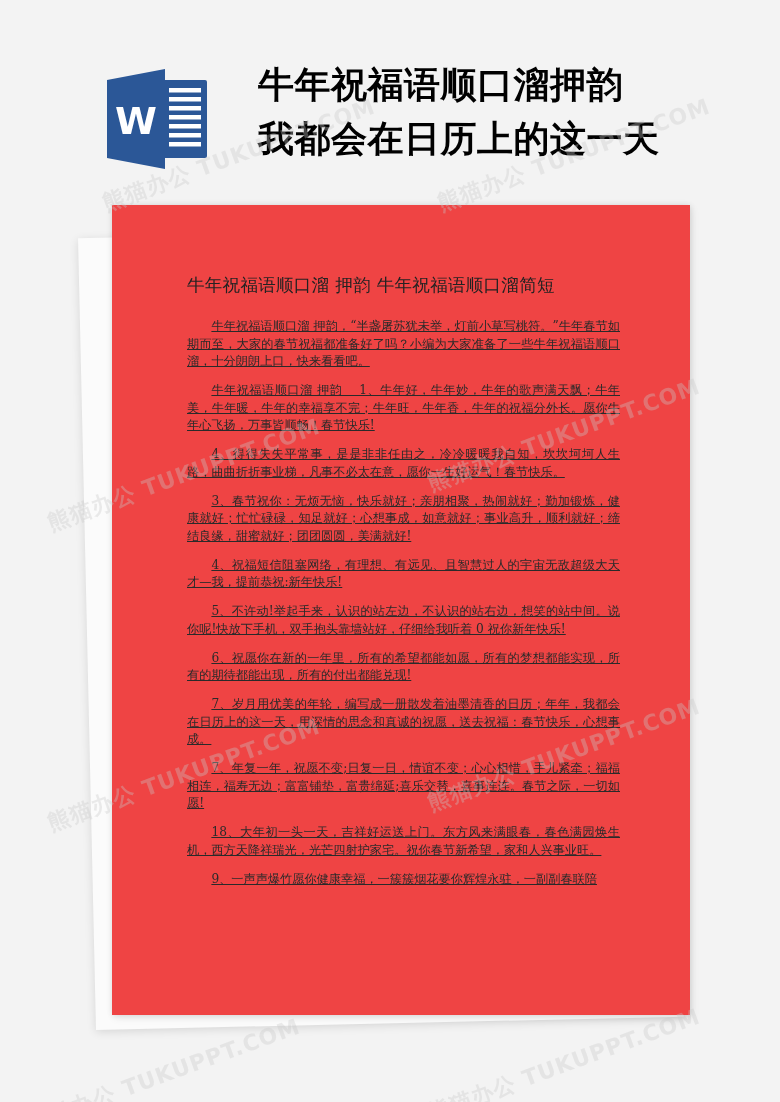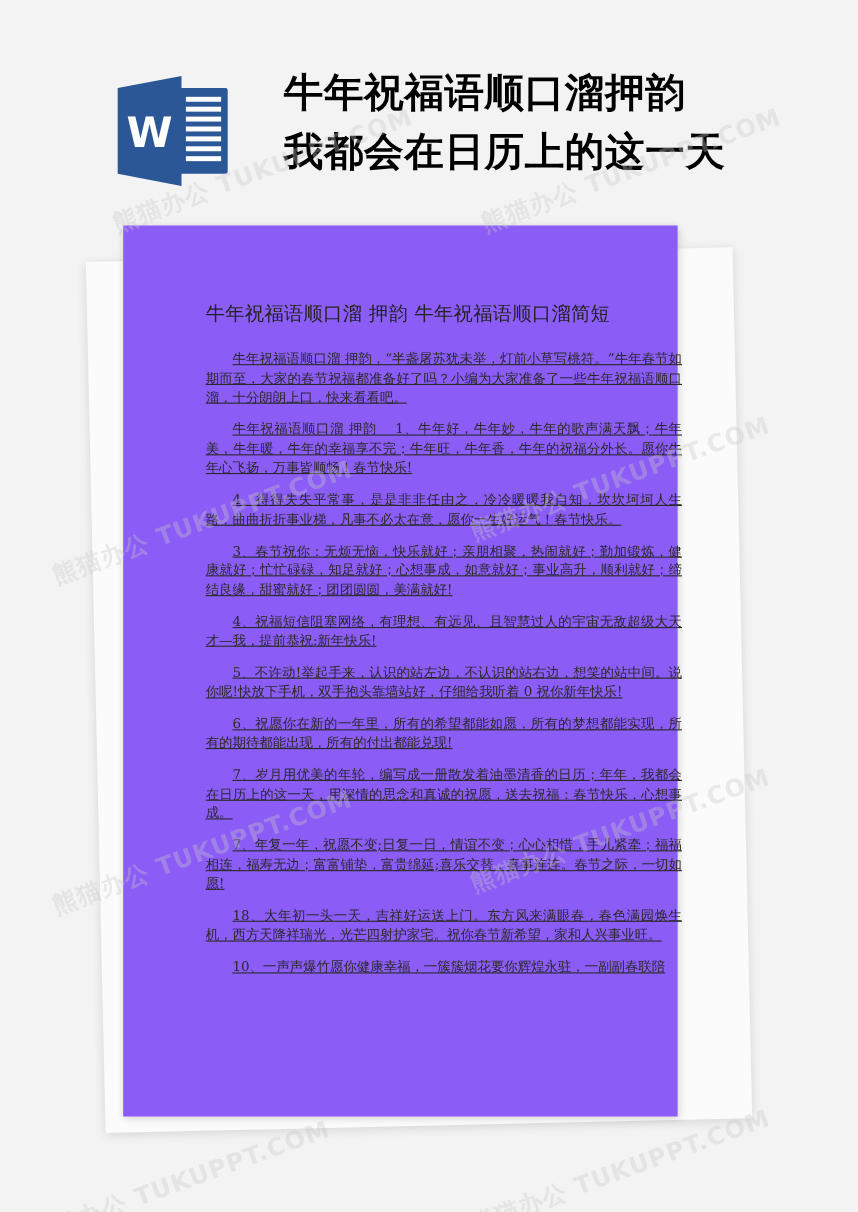--- a/index.html
+++ b/index.html
@@ -24,22 +24,22 @@
     .paper-back {
       position: absolute; background: #fff;
       box-shadow: 0 2px 10px rgba(0,0,0,0.12);
     }
     .paper-back-1 {
       left: 96px; top: 238px; width: 588px; height: 792px;
       transform: rotate(-1.3deg); transform-origin: left bottom;
       background: #fbfbfb;
     }
     .paper-main {
-      position: absolute; left: 112px; top: 205px; width: 504px; height: 810px;
-      background: #8b5cf6;
+      position: absolute; left: 112px; top: 205px; width: 578px; height: 810px;
+      background: #ef4444;
       box-shadow: 0 0 6px rgba(0,0,0,0.10), 2px 3px 8px rgba(0,0,0,0.08);
     }
 
     .doc-title {
       position: absolute; left: 75px; top: 68px; width: 460px;
       font-size: 17.5px; color: #222; white-space: nowrap; letter-spacing: 0.3px;
     }
     .doc-body {
       position: absolute; left: 75px; top: 113px; width: 433px;
       font-size: 12.2px; line-height: 17.5px; color: #2a2a2a; text-align: justify;
@@ -84,21 +84,21 @@
     <p>牛年祝福语顺口溜 押韵，“半盏屠苏犹未举，灯前小草写桃符。”牛年春节如期而至，大家的春节祝福都准备好了吗？小编为大家准备了一些牛年祝福语顺口溜，十分朗朗上口，快来看看吧。</p>
     <p>牛年祝福语顺口溜 押韵　 1、牛年好，牛年妙，牛年的歌声满天飘；牛年美，牛年暖，牛年的幸福享不完；牛年旺，牛年香，牛年的祝福分外长。愿你牛年心飞扬，万事皆顺畅！春节快乐!</p>
     <p>4、得得失失平常事，是是非非任由之，冷冷暖暖我自知，坎坎坷坷人生路，曲曲折折事业梯，凡事不必太在意，愿你一生好运气！春节快乐。</p>
     <p>3、春节祝你：无烦无恼，快乐就好；亲朋相聚，热闹就好；勤加锻炼，健康就好；忙忙碌碌，知足就好；心想事成，如意就好；事业高升，顺利就好；缔结良缘，甜蜜就好；团团圆圆，美满就好!</p>
     <p>4、祝福短信阻塞网络，有理想、有远见、且智慧过人的宇宙无敌超级大天才—我，提前恭祝:新年快乐!</p>
     <p>5、不许动!举起手来，认识的站左边，不认识的站右边，想笑的站中间。说你呢!快放下手机，双手抱头靠墙站好，仔细给我听着 0 祝你新年快乐!</p>
     <p>6、祝愿你在新的一年里，所有的希望都能如愿，所有的梦想都能实现，所有的期待都能出现，所有的付出都能兑现!</p>
     <p>7、岁月用优美的年轮，编写成一册散发着油墨清香的日历；年年，我都会在日历上的这一天，用深情的思念和真诚的祝愿，送去祝福：春节快乐，心想事成。</p>
     <p>7、年复一年，祝愿不变;日复一日，情谊不变；心心相惜，手儿紧牵；福福相连，福寿无边；富富铺垫，富贵绵延;喜乐交替，喜事连连。春节之际，一切如愿!</p>
     <p>18、大年初一头一天，吉祥好运送上门。东方风来满眼春，春色满园焕生机，西方天降祥瑞光，光芒四射护家宅。祝你春节新希望，家和人兴事业旺。</p>
-    <p>10、一声声爆竹愿你健康幸福，一簇簇烟花要你辉煌永驻，一副副春联陪</p>
+    <p>9、一声声爆竹愿你健康幸福，一簇簇烟花要你辉煌永驻，一副副春联陪</p>
   </div>
 </div>
 
 <div class="watermark" style="left:95px; top:140px;">熊猫办公 TUKUPPT.COM</div>
 <div class="watermark" style="left:430px; top:140px;">熊猫办公 TUKUPPT.COM</div>
 <div class="watermark" style="left:40px; top:460px;">熊猫办公 TUKUPPT.COM</div>
 <div class="watermark" style="left:420px; top:420px;">熊猫办公 TUKUPPT.COM</div>
 <div class="watermark" style="left:40px; top:760px;">熊猫办公 TUKUPPT.COM</div>
 <div class="watermark" style="left:420px; top:740px;">熊猫办公 TUKUPPT.COM</div>
 <div class="watermark" style="left:20px; top:1060px;">熊猫办公 TUKUPPT.COM</div>

